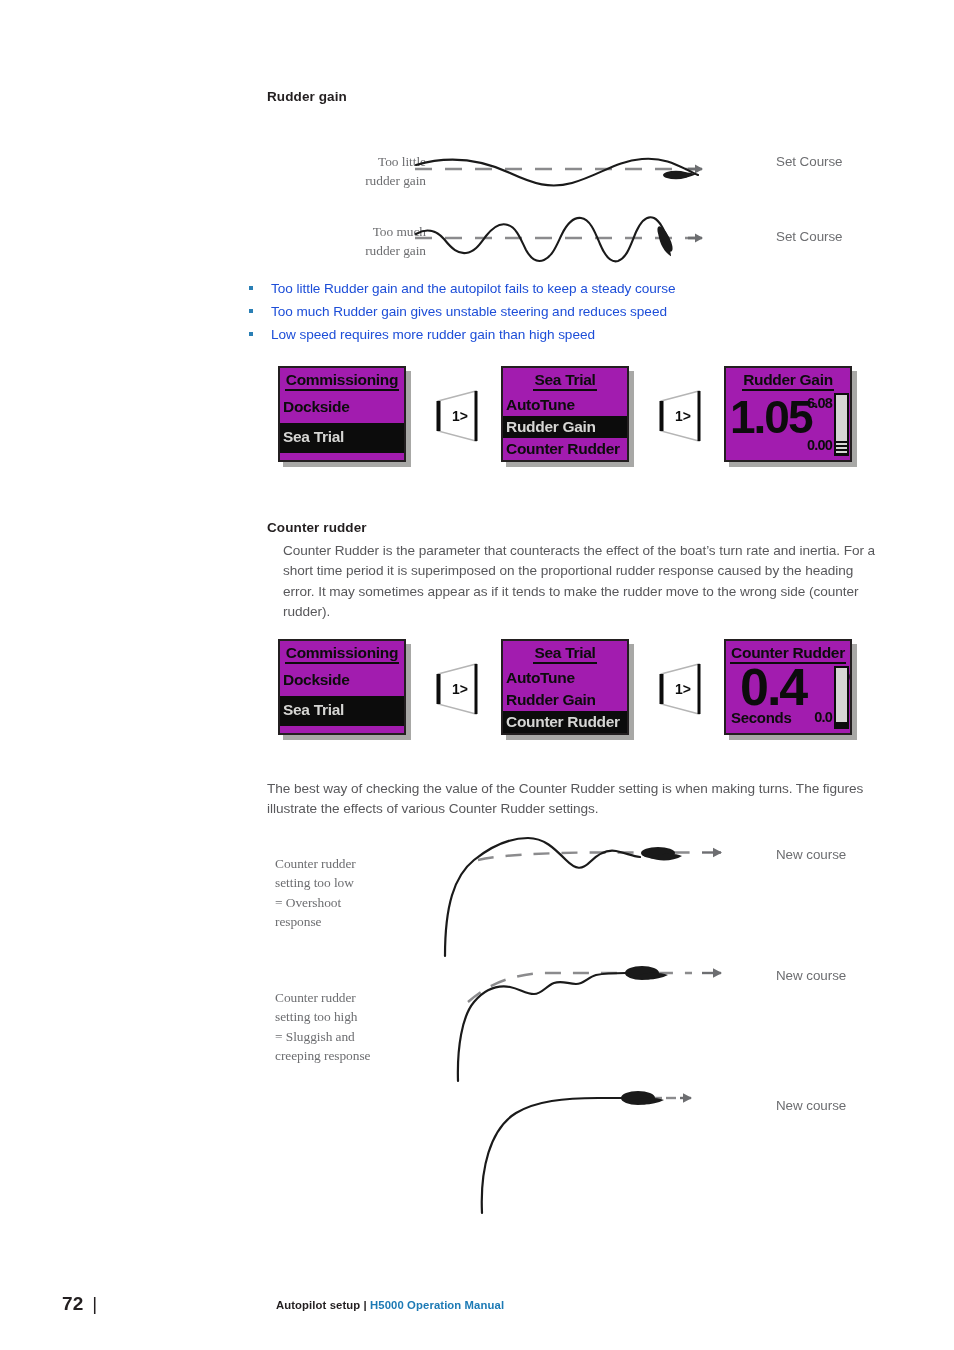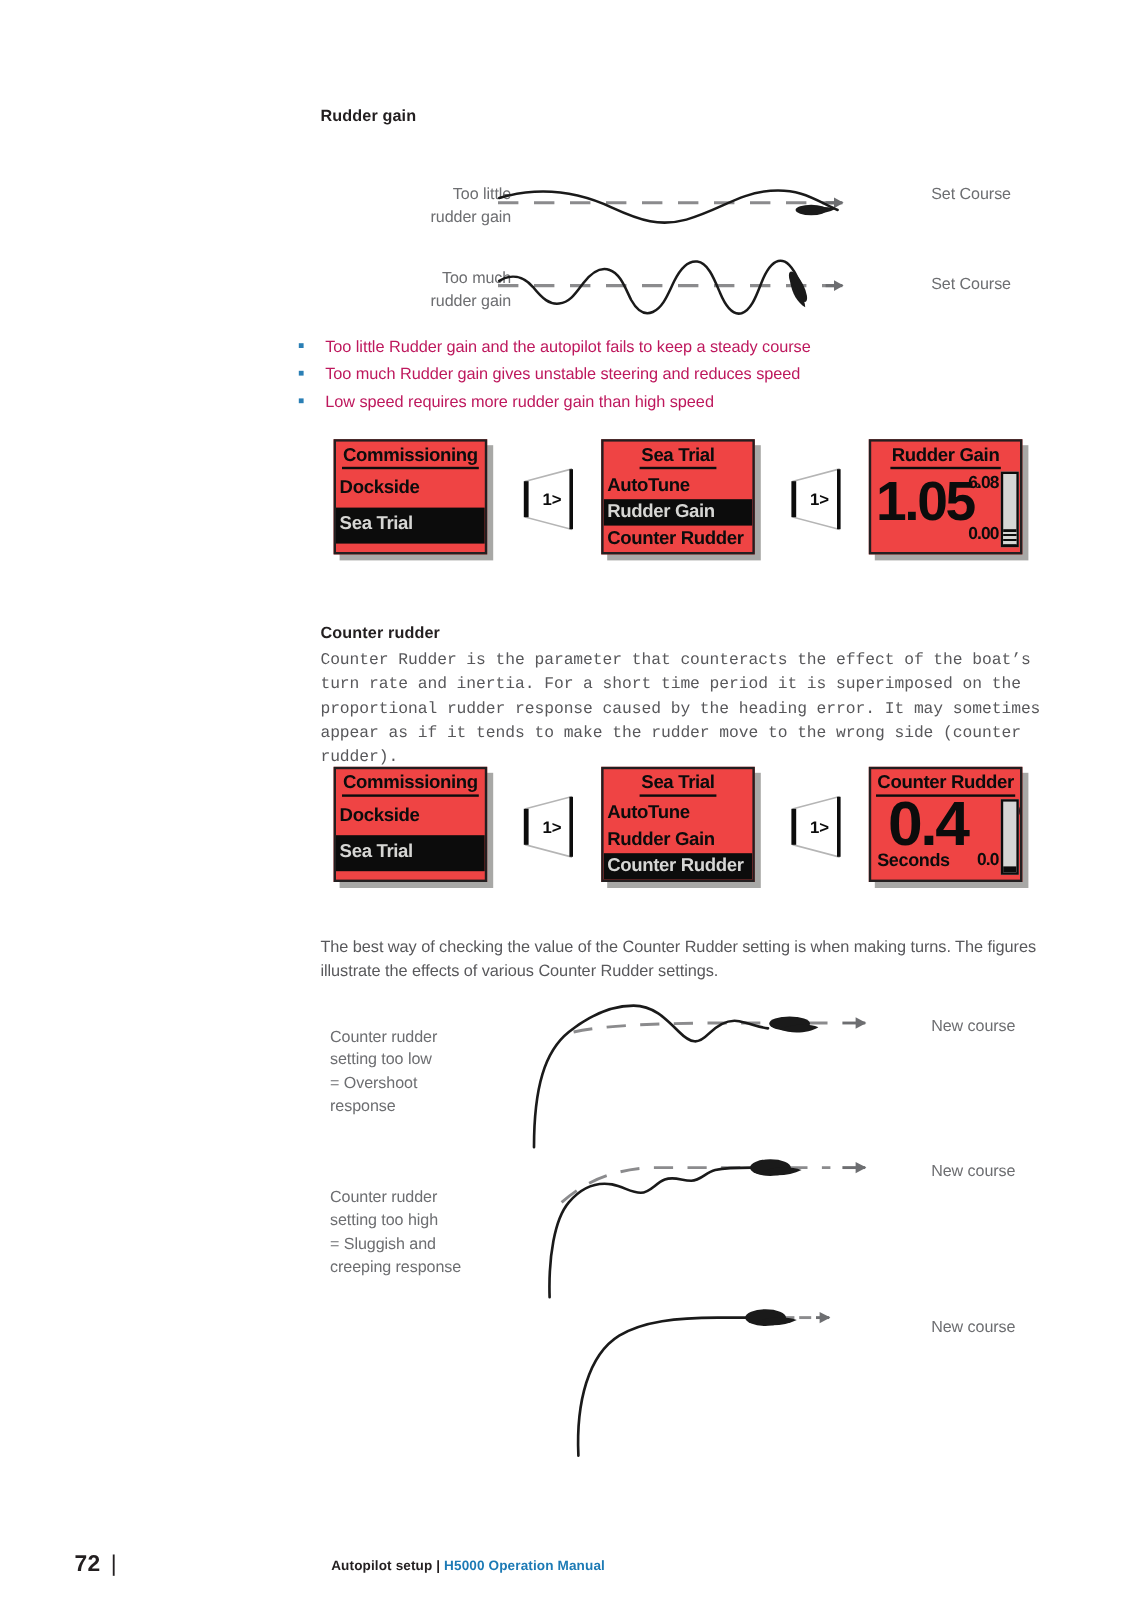--- a/index.html
+++ b/index.html
@@ -30,47 +30,47 @@
     color:#58585b;
     letter-spacing:-0.05px;
   }
 
   
   .bullet-list { position:absolute; }
   .bullet-row {
     position:relative;
     height:23px;
     font-size:13.6px;
-    color:#be185d;
+    color:#1d4ed8;
     line-height:23px;
     padding-left:28px;
     letter-spacing:-0.05px;
   }
   .bullet-dot {
     position:absolute;
     left:6px; top:9px;
     width:4px; height:4px;
     background:#2a7fb5;
   }
 
   
   .diag-label {
     position:absolute;
     font-size:13.4px;
     line-height:19.4px;
     color:#6d6e71;
     letter-spacing:-0.05px;
   }
   .diag-label.right { text-align:right; }
-  .diag-label.leftcol { text-align:left; }
+  .diag-label.leftcol { text-align:left;font-family:Liberation Serif, serif; }
 
   
   .lcd {
     position:absolute;
-    background:#ef4444;
+    background:#a21caf;
     border:2px solid #231f20;
     font-family: "Liberation Sans", sans-serif;
     overflow:hidden;
   }
   .lcd-shadow {
     position:absolute;
     background:#a8a8a6;
   }
   .lcd-title {
     position:absolute;
@@ -279,21 +279,21 @@
     <div class="deg-mark" style="left:86px; top:32px; font-size:13px;">°</div>
     <div class="lcd-scale" style="left:62px; top:27px; width:44px;">6.08</div>
     <div class="lcd-scale" style="left:62px; top:69px; width:44px;">0.00</div>
     <div class="lcd-bar-frame" style="left:108px; top:25px; width:15px; height:63px;">
       <div class="lcd-bar-fill" id="rg-bar" style="height:22%;"></div>
     </div>
   </div>
 
   <div class="sect-title" style="left:267px; top:520px;">Counter rudder</div>
 
-  <div class="body-text" style="left:267px; top:541px; width:602px;font-family:Liberation Mono, monospace;">Counter Rudder is the parameter that counteracts the effect of the boat’s turn rate and inertia. For a short time period it is superimposed on the proportional rudder response caused by the heading error. It may sometimes appear as if it tends to make the rudder move to the wrong side (counter rudder).</div>
+  <div class="body-text" style="left:283px; top:541px; width:602px;">Counter Rudder is the parameter that counteracts the effect of the boat’s turn rate and inertia. For a short time period it is superimposed on the proportional rudder response caused by the heading error. It may sometimes appear as if it tends to make the rudder move to the wrong side (counter rudder).</div>
 
   <div class="lcd-shadow" style="left:283px; top:644px; width:128px; height:96px;"></div>
   <div class="lcd" style="left:278px; top:639px; width:128px; height:96px;">
     <div class="lcd-title" style="top:3px;">
       <span>Commissioning</span>
     </div>
     <div class="lcd-row" style="top:28px;">Dockside</div>
     <div class="lcd-row selected" style="top:55px; height:30px; line-height:28px;">Sea Trial</div>
   </div>
 

